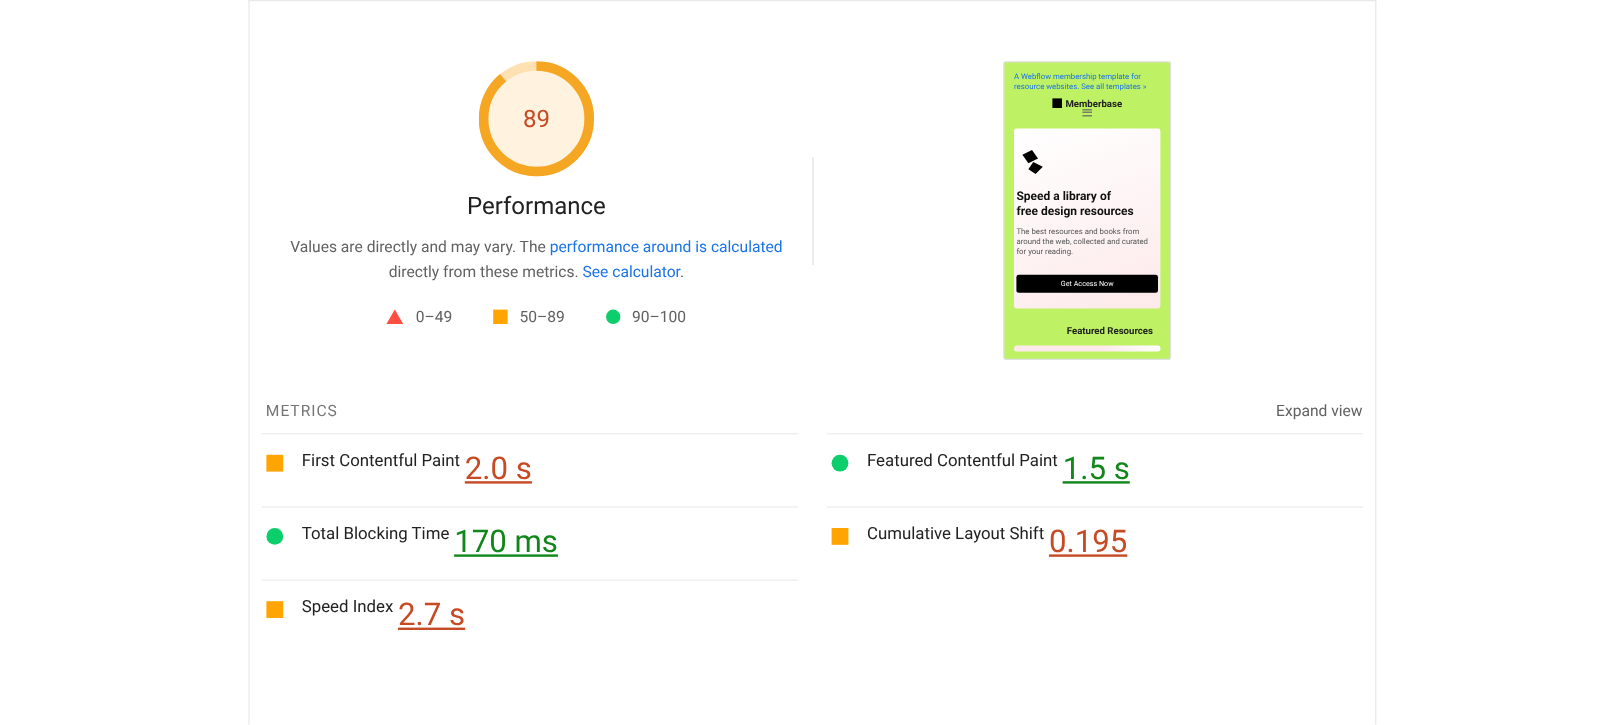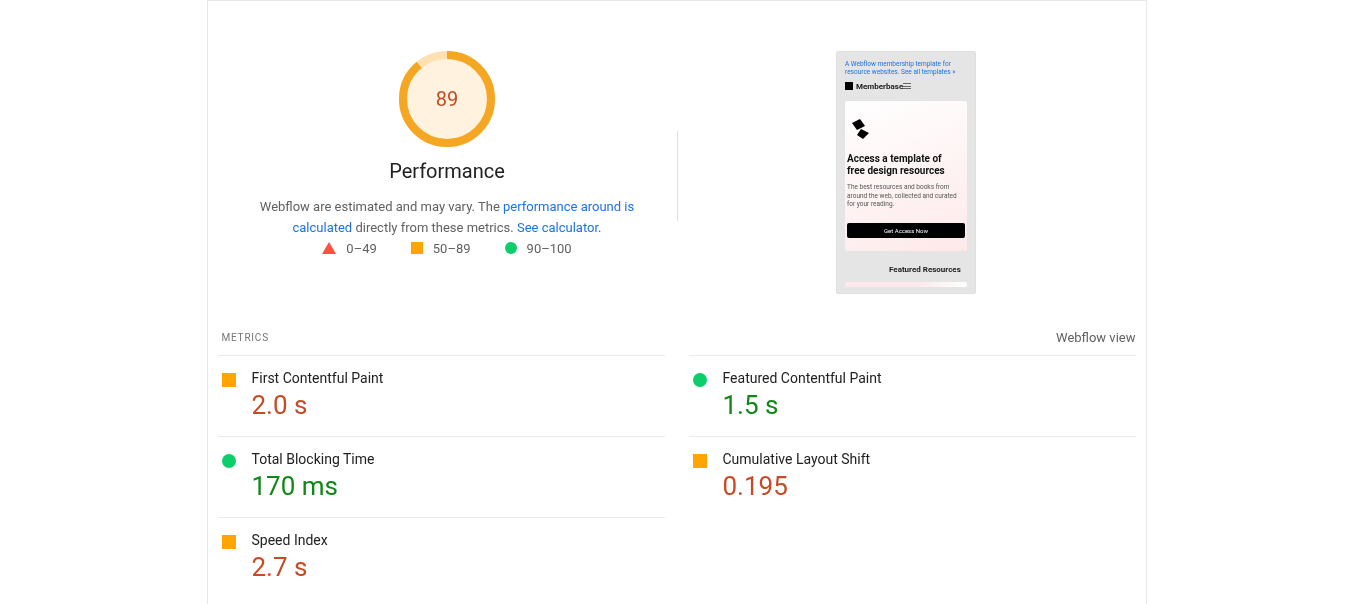--- a/index.html
+++ b/index.html
@@ -43,98 +43,98 @@
     display: flex; align-items: center; justify-content: center;
     font-size: 20px; color: #c64a24; font-weight: 400;
   }
   .gauge-label { margin-top: 12px; font-size: 20px; color: #212121; }
   .gauge-desc {
     margin-top: 14px; font-size: 13px; color: #616161;
     text-align: center; line-height: 1.6; max-width: 430px;
   }
   .gauge-desc a { color: #1a73e8; text-decoration: none; cursor: pointer; }
   .legend {
-    margin-top: 2px; display: flex; align-items: center;
+    margin-top: 18px; display: flex; align-items: center;
     gap: 34px; font-size: 13px; color: #616161;
   }
   .legend-item { display: flex; align-items: center; gap: 10px; }
   .legend-tri { width:0; height:0; border-left:7px solid transparent; border-right:7px solid transparent; border-bottom:12px solid #ff4e42; }
   .legend-sq { width:12px; height:12px; background:#ffa400; }
   .legend-ci { width:12px; height:12px; border-radius:50%; background:#0cce6b; }
   .divider {
     width:1px; background:#e0e0e0;
     position:absolute; top:130px; height:90px; left:50%;
   }
   .preview-col {
     flex:1; display:flex; justify-content:center; align-items:flex-start;
   }
   .preview-frame {
     width:140px; border:1px solid #e0e0e0; border-radius:2px;
-    background:#e5e5e5; padding:8px 8px 6px 8px;
+    background:#bef264; padding:8px 8px 6px 8px;
   }
   .pv-tag { font-size:6.5px; color:#222; line-height:1.3; }
   .pv-tag span { color:#1a73e8; }
-  .pv-brand { display:flex; align-items:center; margin-top:5px; }
+  .pv-brand { display:flex; align-items:center; margin-top:5px;flex-direction:column; }
   .pv-brand-left { display:flex; align-items:center; gap:3px; }
   .pv-logo { width:8px; height:8px; background:#000; }
   .pv-brandname { font-size:8px; font-weight:700; }
   .pv-burger { display:flex; flex-direction:column; gap:1.4px; }
   .pv-burger span { display:block; width:8px; height:1px; background:#666; }
   .pv-hero {
     margin-top:10px; background:linear-gradient(160deg,#fff 0%,#fde9ea 100%);
     border-radius:2px; padding:10px 2px 8px 2px; min-height:150px;
   }
   .pv-icon { position:relative; width:26px; height:26px; margin:6px 0 10px 2px; }
   .pv-icon svg { display:block; }
   .pv-title { font-size:10px; font-weight:700; line-height:1.25; color:#111; }
   .pv-sub { font-size:6.5px; color:#555; margin-top:5px; line-height:1.35; }
   .pv-btn { margin-top:14px; background:#000; color:#fff; font-size:6px; text-align:center; padding:4px 0; border-radius:2px; }
   .pv-feat { font-size:8px; font-weight:700; margin-top:14px;padding-left:44px; }
   .pv-bar { margin-top:8px; height:5px; background:linear-gradient(90deg,#fde9ea 0%, #fde9ea 60%, #fff 100%); border-radius:2px; }
   .metrics-header {
     display:flex; justify-content:space-between; align-items:center;
     padding:6px 10px 10px 14px;
   }
-  .metrics-label { font-size:10px; color:#757575; letter-spacing:0.8px; }
+  .metrics-label { font-size:13px; color:#757575; letter-spacing:0.8px; }
   .expand { font-size:13px; color:#616161; cursor:pointer; }
   .metrics-grid {
     display:grid; grid-template-columns:1fr 1fr; column-gap:24px;
     padding:0 10px;
   }
   .metric {
     border-top:1px solid #ebebeb; padding:14px 4px 16px 4px;
     display:flex; align-items:flex-start; gap:16px;
   }
   .mi { width:14px; height:14px; margin-top:3px; flex-shrink:0; }
   .mi-sq { background:#ffa400; }
   .mi-ci { background:#0cce6b; border-radius:50%; }
-  .metric-body { display:flex; flex-direction:column; gap:4px; }
+  .metric-body { display:flex; flex-direction:row; gap:4px; }
   .metric-name { font-size:14px; color:#212121; }
-  .metric-val { font-size:26px; font-weight:400; }
+  .metric-val { font-size:26px; font-weight:400;text-decoration:underline; }
   .val-orange { color:#c64a24; }
   .val-green { color:#118619; }
 </style>
 </head>
 <body>
 
 <div class="container">
 
   <div class="top-section">
     <div class="gauge-col">
       <div class="gauge-wrap">
         <svg width="96" height="96" viewBox="0 0 96 96">
           <circle cx="48" cy="48" r="44" class="gauge-bg"></circle>
           <circle cx="48" cy="48" r="44" class="gauge-track"></circle>
           <circle cx="48" cy="48" r="44" class="gauge-arc" stroke-dasharray="246 276.46" stroke-dashoffset="0"></circle>
         </svg>
         <div class="gauge-score">89</div>
       </div>
       <div class="gauge-label">Performance</div>
       <div class="gauge-desc">
-        <span>Webflow are estimated and may vary. The </span><a>performance around is calculated</a><span> directly from these metrics. </span><a>See calculator</a><span>.</span>
+        <span>Values are directly and may vary. The </span><a>performance around is calculated</a><span> directly from these metrics. </span><a>See calculator</a><span>.</span>
       </div>
       <div class="legend">
         <div class="legend-item">
           <span class="legend-tri"></span>
           <span>0–49</span>
         </div>
         <div class="legend-item">
           <span class="legend-sq"></span>
           <span>50–89</span>
         </div>
@@ -164,35 +164,35 @@
             </div>
         </div>
         <div class="pv-hero">
           <div class="pv-icon">
             <svg width="26" height="26" viewBox="0 0 26 26">
                 <polygon points="3,6 11,2 16,9 8,13" fill="#000"></polygon>
                 <polygon points="12,12 20,16 14,22 8,18" fill="#000"></polygon>
               </svg>
           </div>
           <div class="pv-title">
-            <div>Access a template of</div>
+            <div>Speed a library of</div>
             <div>free design resources</div>
           </div>
           <div class="pv-sub">The best resources and books from around the web, collected and curated for your reading.</div>
           <div class="pv-btn">Get Access Now</div>
         </div>
         <div class="pv-feat">Featured Resources</div>
         <div class="pv-bar"></div>
       </div>
     </div>
   </div>
 
   <div class="metrics-header">
     <div class="metrics-label">METRICS</div>
-    <div class="expand">Webflow view</div>
+    <div class="expand">Expand view</div>
   </div>
 
   <div class="metrics-grid">
 
     <div class="metric">
       <span class="mi mi-sq"></span>
       <div class="metric-body">
         <span class="metric-name">First Contentful Paint</span>
         <span class="metric-val val-orange">2.0 s</span>
       </div>

